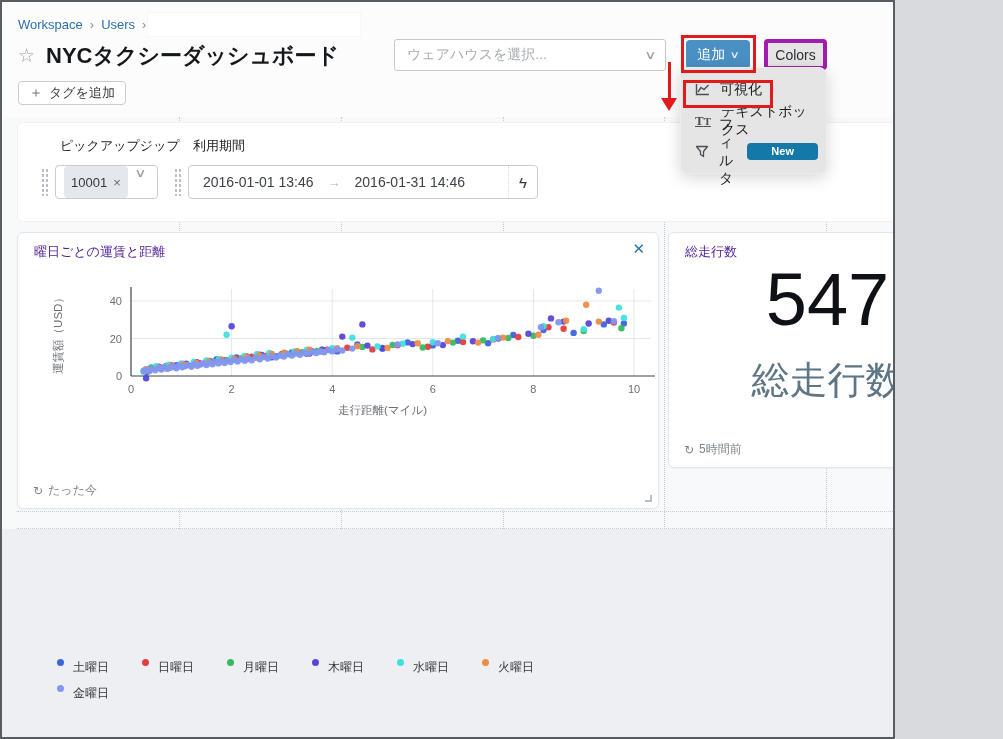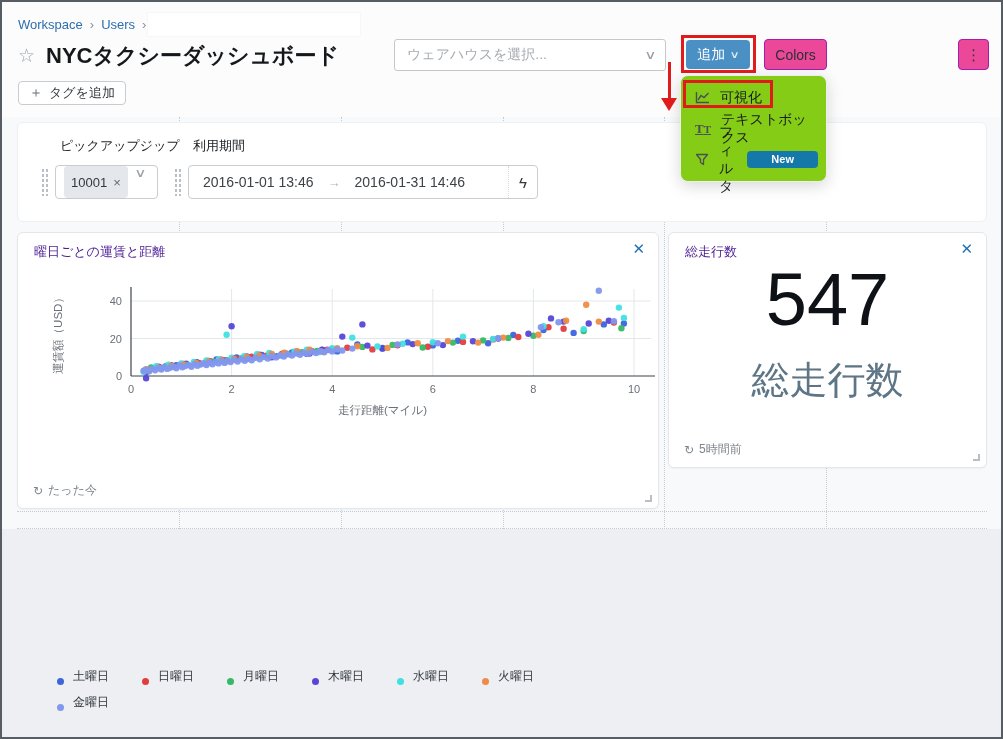--- a/index.html
+++ b/index.html
@@ -1,52 +1,52 @@
 <!DOCTYPE html>
 <html><head>
 <meta charset="utf-8">
 <style>
   * { margin:0; padding:0; box-sizing:border-box; }
   body { background:#d8dadd; font-family:"Liberation Sans","DejaVu Sans",sans-serif; }
-  .screen { position:relative; width:1003px; height:739px; background:#fcfcfd;
+  .screen { position:relative; width:895px; height:739px; background:#fcfcfd;
             border:2px solid #585d63; overflow:hidden; }
 
   
   .breadcrumb { position:absolute; left:16px; top:15px; font-size:13px; color:#8a9096; display:flex; align-items:center; gap:7px; }
   .breadcrumb a { color:#2d6fad; text-decoration:none; cursor:pointer; }
   .redaction-box { position:absolute; left:146px; top:11px; width:212px; height:23px; background:#ffffff; box-shadow:0 0 0 1px rgba(0,0,0,0.02); }
   .star { position:absolute; left:16px; top:44px; font-size:19px; color:#9aa2a9; line-height:1; cursor:pointer; }
   .page-title { position:absolute; left:44px; top:39px; font-size:22px; font-weight:bold; color:#15181b; }
   .tag-btn { position:absolute; left:16px; top:79px; height:24px; display:inline-flex; align-items:center; gap:6px;
              padding:0 10px; background:#fff; border:1px solid #c8ccd0; border-radius:4px; font-size:13px; color:#33383d; cursor:pointer; }
   .tag-btn .plus { color:#6b7178; font-size:14px; }
 
   .warehouse-select { position:absolute; left:392px; top:37px; width:272px; height:32px; background:#fff;
                       border:1px solid #c4c8cc; border-radius:3px; display:flex; align-items:center; padding:0 10px 0 12px; cursor:pointer; }
   .warehouse-select .ph { flex:1; font-size:14px; color:#a6abb0; white-space:nowrap; overflow:hidden; }
   .chev { color:#9aa0a6; font-size:12px; transform:scaleX(1.4); }
 
   .btn { position:absolute; display:flex; align-items:center; justify-content:center; gap:6px;
-         background:#ec4899; border:1px solid #a21caf; border-radius:4px; font-size:14px; color:#2b3035; cursor:pointer; }
+         background:#e5e5e5; border:4px solid #a21caf; border-radius:4px; font-size:14px; color:#2b3035; cursor:pointer; }
   .btn-add { left:684px; top:38px; width:64px; height:29px; background:#4a90c4; border:none; color:#fff; }
   .btn-add .chev { color:#e8f1f8; font-size:10px; }
   .btn-colors { left:762px; top:37px; width:63px; height:31px; }
   .btn-done { left:830px; top:37px; width:118px; height:31px; }
   .btn-kebab { left:956px; top:37px; width:31px; height:31px; font-size:15px; color:#33383d; }
 
   
   .ann { position:absolute; border:3px solid #e01b1b; z-index:60; pointer-events:none; }
   .ann-add { left:679px; top:33px; width:75px; height:38px; }
   .ann-vis { left:681px; top:78px; width:90px; height:28px; }
   .arrow-shaft { position:absolute; left:666px; top:60px; width:3px; height:37px; background:#e01b1b; z-index:60; pointer-events:none; }
   .arrow-head { position:absolute; left:659px; top:96px; width:0; height:0; z-index:60; pointer-events:none;
                 border-left:8px solid transparent; border-right:8px solid transparent; border-top:13px solid #e01b1b; }
 
   
-  .menu { position:absolute; left:678px; top:73px; width:147px; background:#84cc16; border:1px solid #ededee;
+  .menu { position:absolute; left:678px; top:65px; width:147px; background:#e5e5e5; border:1px solid #ededee;
           border-radius:8px; box-shadow:0 4px 16px rgba(0,0,0,.16); padding:6px 0; z-index:40; }
   .menu-item { height:31px; display:flex; align-items:center; gap:10px; padding:0 14px; font-size:14px; color:#191c1f; cursor:pointer; }
   .menu-item svg { flex:0 0 auto; }
   .icon-tt { font-family:"Liberation Serif","DejaVu Serif",serif; font-size:13px; color:#4a5056; font-weight:bold;text-decoration:underline; }
   .new-badge { margin-left:4px; background:#1478a8; color:#fff; font-size:11px; font-weight:bold;
                padding:3px 24px; border-radius:4px; line-height:1; }
 
   
   .canvas { position:absolute; left:0; top:115px; width:999px; height:412px; background:#f8f9fb; }
   .below-canvas { position:absolute; left:0; top:527px; width:999px; height:210px; background:#edeff2; }
@@ -73,21 +73,21 @@
   
   .card { position:absolute; background:#fff; border:1px solid #e4e7ea; border-radius:6px; box-shadow:0 1px 2px rgba(0,0,0,.04); }
   .card-title { position:absolute; left:16px; top:10px; font-size:13px; color:#4c1d95; }
   .card-close { position:absolute; right:13px; top:7px; font-size:15px; font-weight:bold; color:#2272b4; cursor:pointer; }
   .card-footer { position:absolute; left:15px; bottom:9px; font-size:12px; color:#7d858c; display:flex; gap:5px; align-items:center; }
   .resize-handle { position:absolute; right:6px; bottom:6px; width:7px; height:7px;
                    border-right:2px solid #b9bfc5; border-bottom:2px solid #b9bfc5; cursor:nwse-resize; }
 
   .chart-card { left:15px; top:230px; width:642px; height:277px; }
   .legend { position:absolute; left:39px; top:426px; width:580px; display:flex; flex-wrap:wrap; z-index:5; }
-  .legend-item { width:85px; height:26px; display:flex; align-items:flex-end; gap:9px; font-size:12px; color:#33383d; cursor:pointer; }
+  .legend-item { width:85px; height:26px; display:flex; align-items:flex-start; gap:9px; font-size:12px; color:#33383d; cursor:pointer; }
   .legend-dot { width:7px; height:7px; border-radius:50%; flex:0 0 auto; }
 
   .counter-card { left:666px; top:230px; width:319px; height:236px; }
   .counter-value { position:absolute; left:0; top:30px; width:100%; text-align:center;
                    font-size:74px; font-weight:500; color:#0e1216; line-height:1; }
   .counter-subtitle { position:absolute; left:0; top:122px; width:100%; text-align:center; font-size:38px; color:#5d7585; }
 </style>
 </head>
 <body>
 

